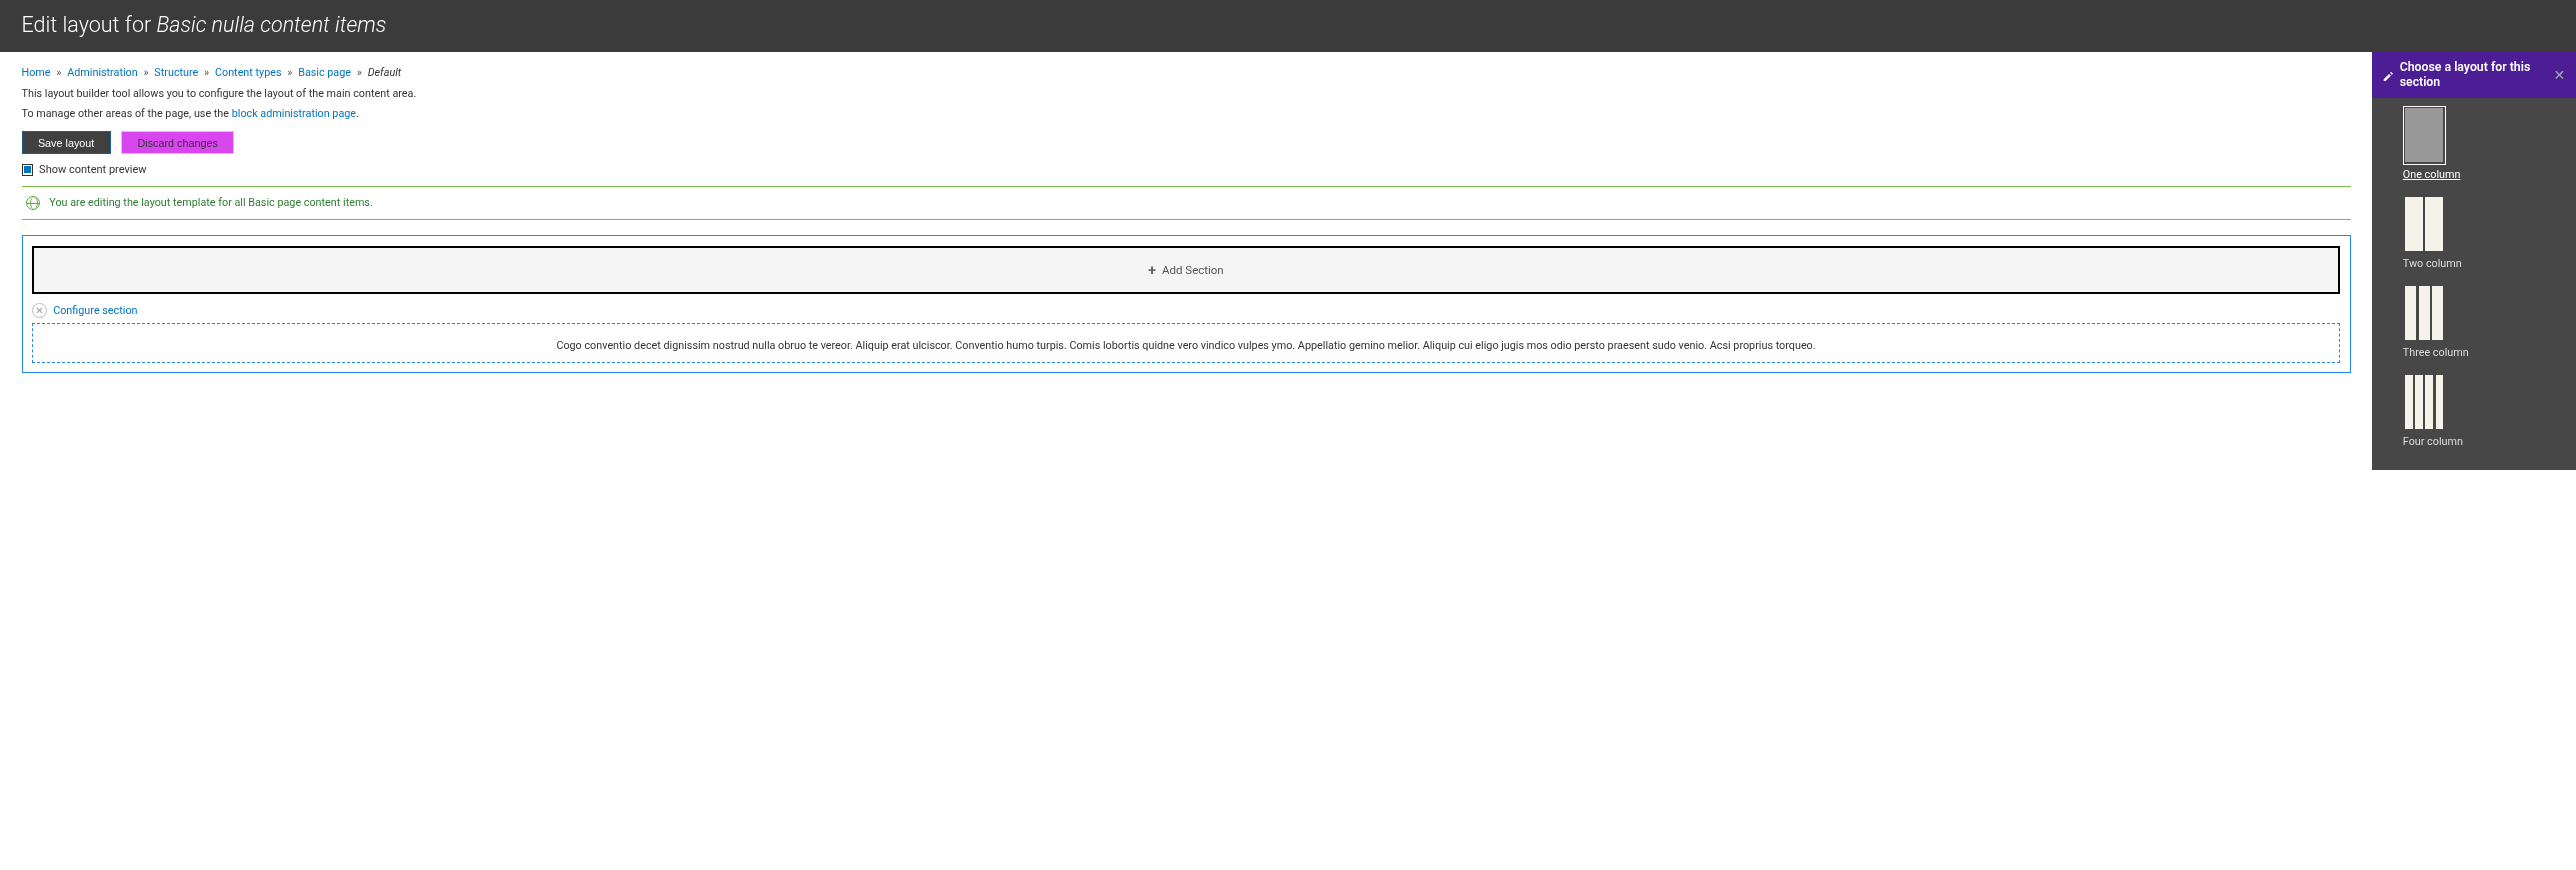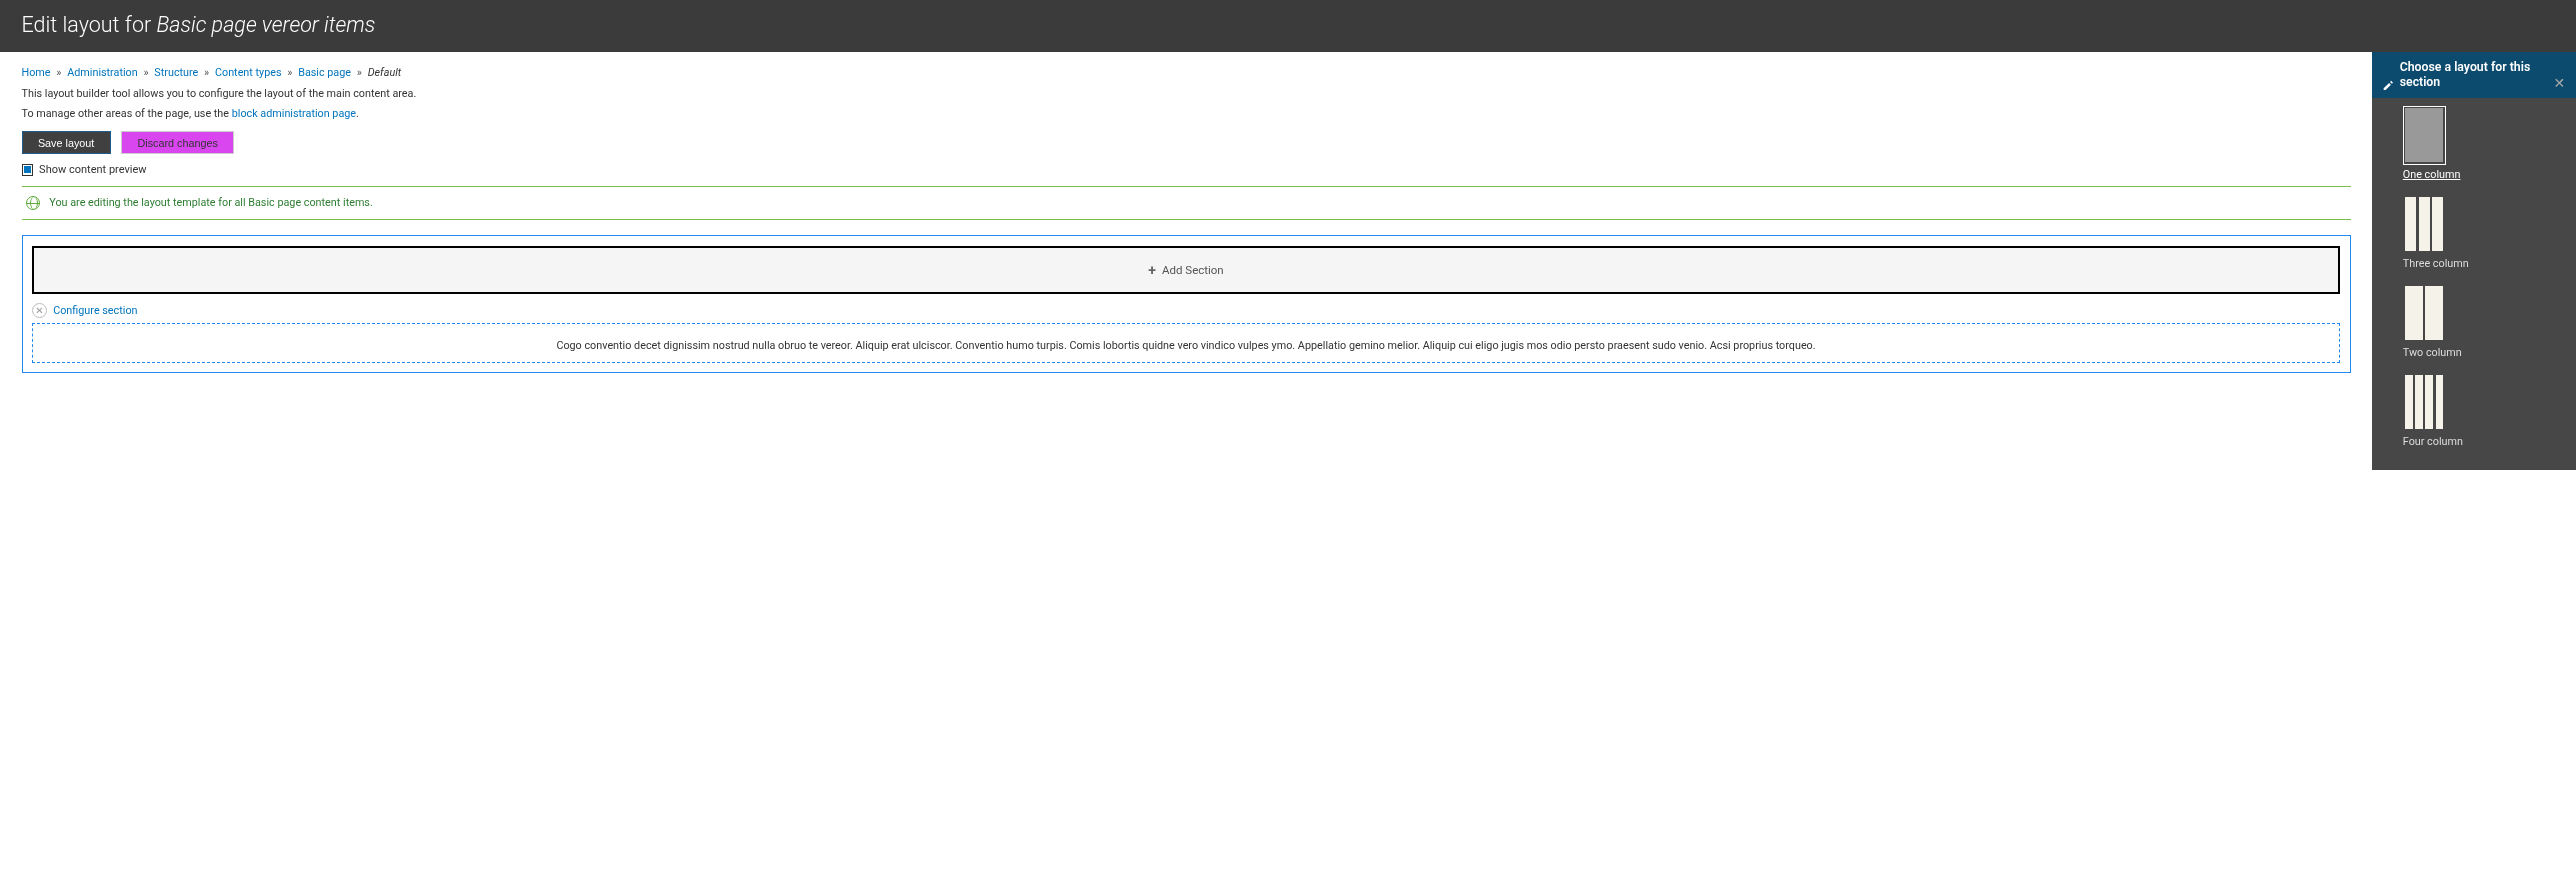--- a/index.html
+++ b/index.html
@@ -170,24 +170,24 @@
     }
     
     .off-canvas {
       width: 204px;
       flex-shrink: 0;
       background: #474747;
       color: #ddd;
       min-height: 410px;
     }
     .off-canvas-header {
-      background: #0c4a6e;
+      background: #4c1d95;
       padding: 7.7px 10.8px 7.7px 10.8px;
       display: flex;
-      align-items: flex-end;
+      align-items: center;
       position: relative;
     }
     .off-canvas-header .pencil-icon {
       width: 10.8px;
       height: 10.8px;
       margin-right: 6.1px;
       margin-top: 2.3px;
       flex-shrink: 0;
     }
     .off-canvas-title {
@@ -241,21 +241,21 @@
     }
     .layout-option.selected .layout-option-label {
       color: #fff;
       text-decoration: underline;
     }
   </style>
 </head>
 <body>
 
 <div class="header-bar">
-  <span class="page-title-static">Edit layout for </span><span class="page-title-italic">Basic page vereor items</span>
+  <span class="page-title-static">Edit layout for </span><span class="page-title-italic">Basic nulla content items</span>
 </div>
 
 <div class="main-wrap">
   <div class="main-content">
 
     <div class="breadcrumbs">
       <a href="#">Home</a>
       <span class="sep">»</span>
       <a href="#">Administration</a>
       <span class="sep">»</span>
@@ -329,41 +329,41 @@
             </div>
         </div>
         <div class="layout-option-label">One column</div>
       </div>
 
       <div class="layout-option">
         <div class="thumb">
           <div class="cols">
               <div class="col"></div>
               <div class="col"></div>
+            </div>
+        </div>
+        <div class="layout-option-label">Two column</div>
+      </div>
+
+      <div class="layout-option">
+        <div class="thumb">
+          <div class="cols">
+              <div class="col"></div>
+              <div class="col"></div>
               <div class="col"></div>
             </div>
         </div>
         <div class="layout-option-label">Three column</div>
       </div>
 
       <div class="layout-option">
         <div class="thumb">
           <div class="cols">
               <div class="col"></div>
               <div class="col"></div>
-            </div>
-        </div>
-        <div class="layout-option-label">Two column</div>
-      </div>
-
-      <div class="layout-option">
-        <div class="thumb">
-          <div class="cols">
-              <div class="col"></div>
-              <div class="col"></div>
               <div class="col"></div>
               <div class="col"></div>
             </div>
         </div>
         <div class="layout-option-label">Four column</div>
       </div>
 
     </div>
   </aside>
 </div>

